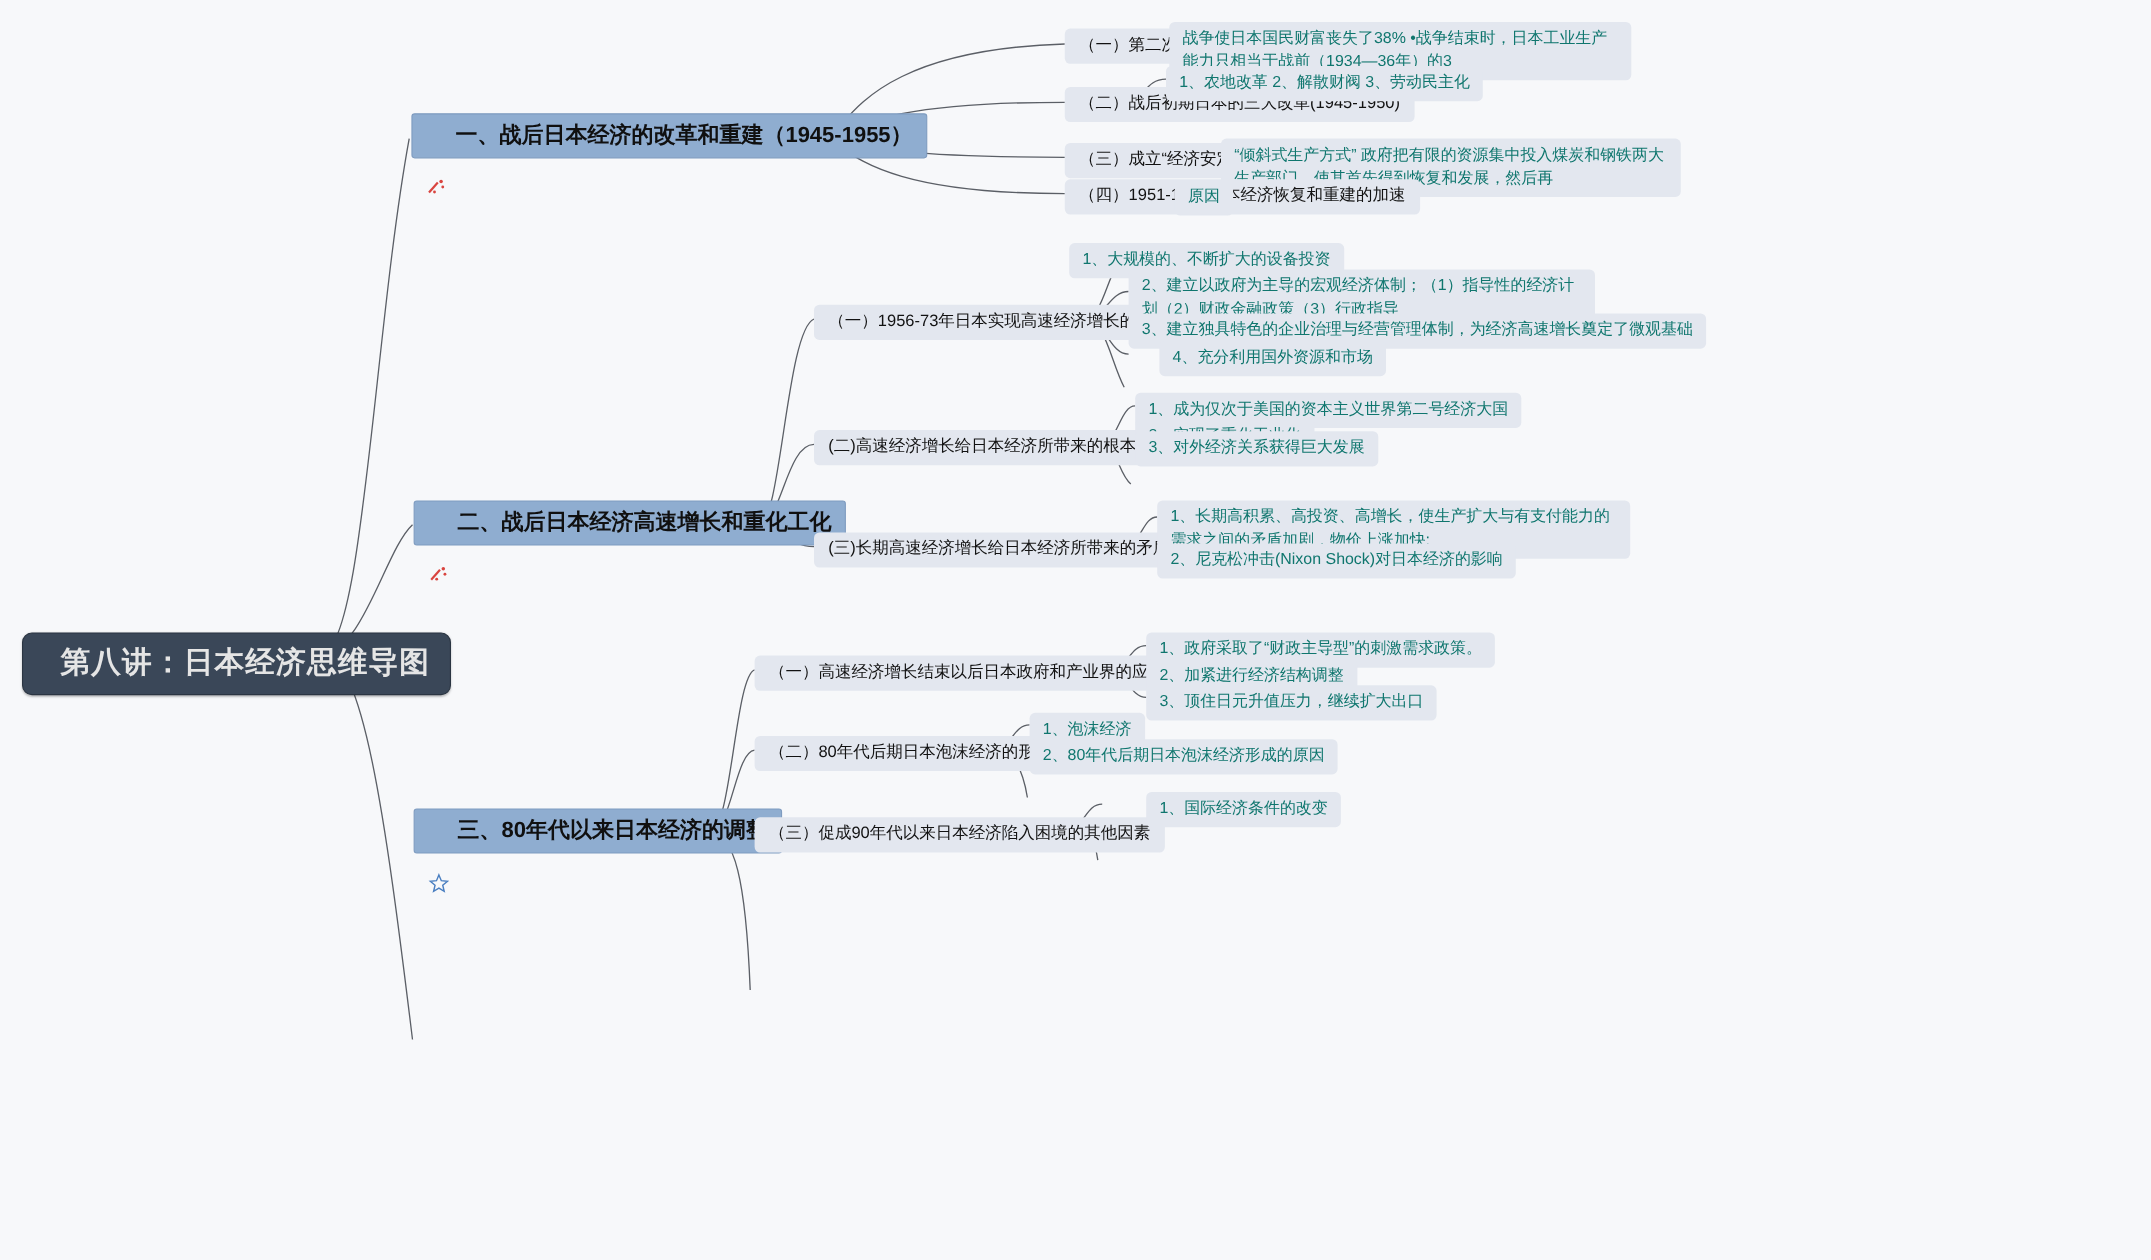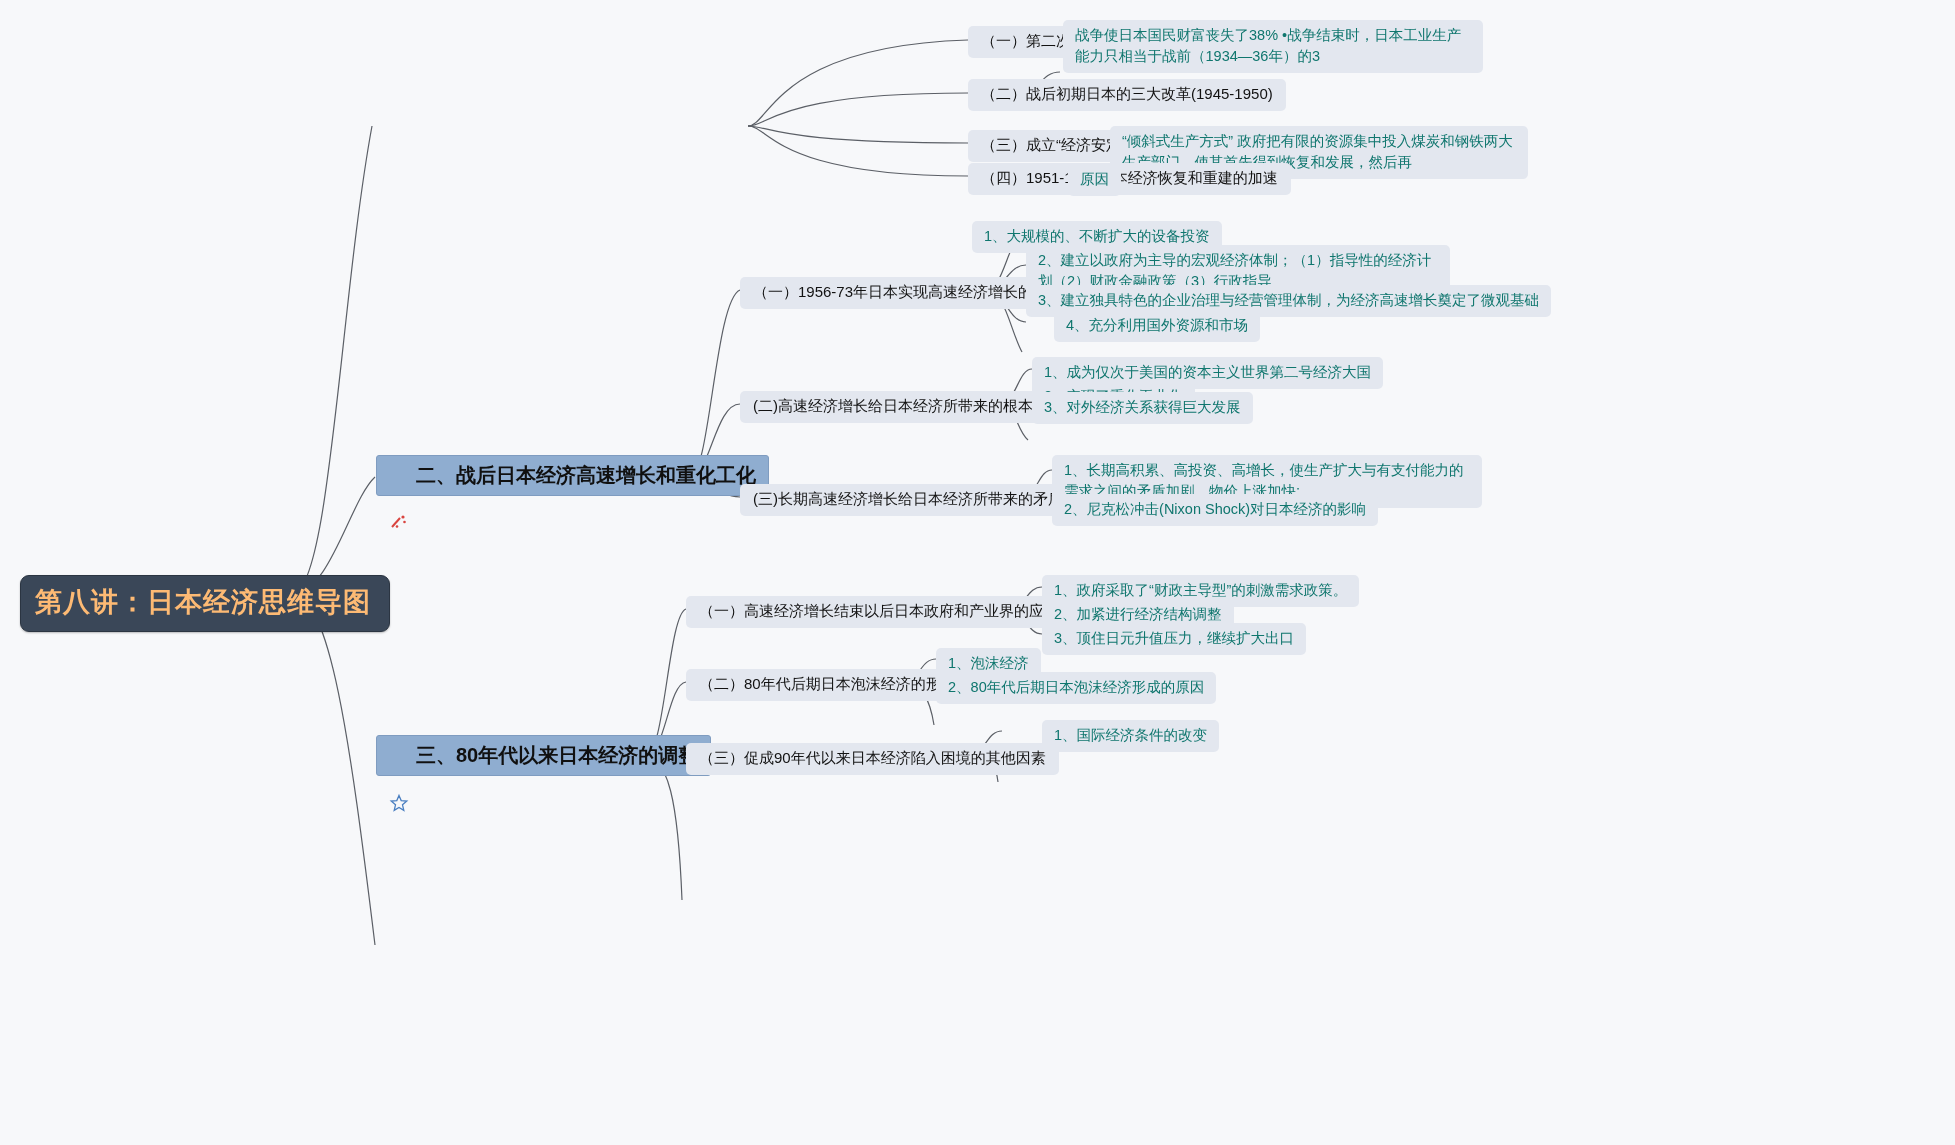--- a/index.html
+++ b/index.html
@@ -11,25 +11,25 @@
     overflow:hidden;position:relative;
   }
   #canvas{position:absolute;left:0;top:0;width:1955px;height:1145px;}
   svg.links{position:absolute;left:0;top:0;width:1955px;height:1145px;pointer-events:none;}
   svg.links path{fill:none;stroke:#5b5f66;stroke-width:1.2;}
 
   .node{position:absolute;box-sizing:border-box;white-space:pre-wrap;}
 
   
   .n-root{
-    background:#3a4758;color:#fdba74;
+    background:#3a4758;color:#e5e5e5;
     border-radius:9px;
     border:1px solid #2b3542;
     font-size:27px;font-weight:bold;
-    padding:11px 18px 13px 14px;
+    padding:11px 18px 13px 34px;
     letter-spacing:1px;
     line-height:1.15;
     box-shadow:0 1px 2px rgba(0,0,0,.25);
   }
   
   .n-main{
     background:#8fadd0;color:#101010;
     border:1px solid #7f9cc0;
     border-radius:3px;
     font-size:20px;font-weight:600;
@@ -113,25 +113,37 @@
     <path d="M902,682 C920,682 920,659 936,659"></path>
     <path d="M902,682 C920,682 920,683 936,683"></path>
     <path d="M902,682 C922,682 930,700 934,725"></path>
 
     <path d="M968,755 C986,755 986,731 1002,731"></path>
     <path d="M968,755 C990,755 996,765 998,782"></path>
   </svg>
 
   <div class="node n-root" style="left:20px;top:575px;">第八讲：日本经济思维导图</div>
 
+  <div class="node n-main" style="left:374px;top:103px;">
+    <span class="ico">
+      <svg width="20" height="20" viewBox="0 0 20 20">
+        <path d="M3 14 L11 5" stroke="#d9443f" stroke-width="2" fill="none"></path>
+        <circle cx="14" cy="4" r="1.6" fill="#d9443f"></circle>
+        <circle cx="15.5" cy="9" r="1.3" fill="#d9443f"></circle>
+        <circle cx="8" cy="13.5" r="1.3" fill="#d9443f"></circle>
+      </svg>
+    </span>
+    <span>一、战后日本经济的改革和重建（1945-1955）</span>
+  </div>
 
   <div class="node n-sub" style="left:968px;top:26px;">（一）第二次世界大战对日本经济的破坏</div>
   <div class="node n-leaf wide" style="left:1063px;top:20px;width:420px;">战争使日本国民财富丧失了38% •战争结束时，日本工业生产能力只相当于战前（1934—36年）的3</div>
 
   <div class="node n-sub" style="left:968px;top:79px;">（二）战后初期日本的三大改革(1945-1950)</div>
+  <div class="node n-leaf" style="left:1060px;top:60px;">1、农地改革 2、解散财阀 3、劳动民主化</div>
 
   <div class="node n-sub" style="left:968px;top:130px;">（三）成立“经济安定本部”，实行“倾斜式生产方式”</div>
   <div class="node n-leaf wide" style="left:1110px;top:126px;width:418px;">“倾斜式生产方式” 政府把有限的资源集中投入煤炭和钢铁两大生产部门，使其首先得到恢复和发展，然后再</div>
 
   <div class="node n-sub" style="left:968px;top:163px;">（四）1951-1955日本经济恢复和重建的加速</div>
   <div class="node n-leaf" style="left:1068px;top:164px;">原因</div>
 
   <div class="node n-main" style="left:376px;top:455px;">
     <span class="ico">
       <svg width="20" height="20" viewBox="0 0 20 20">

